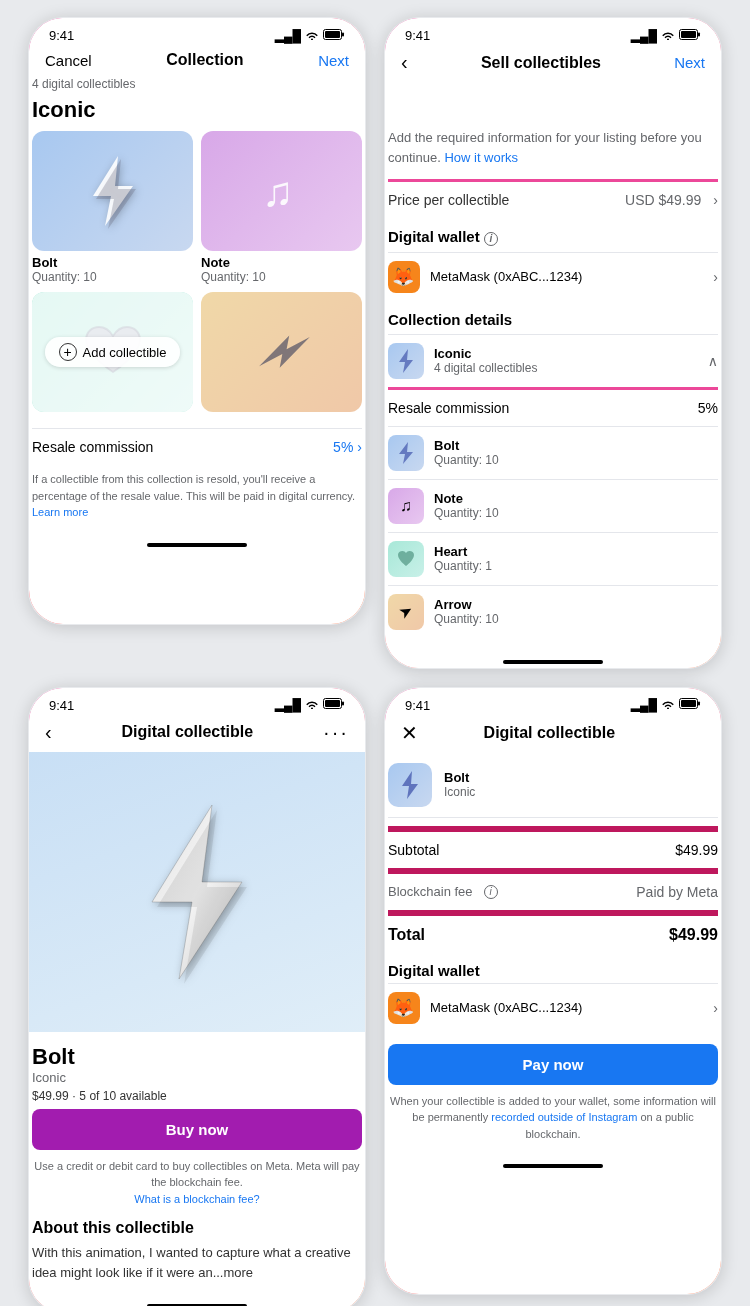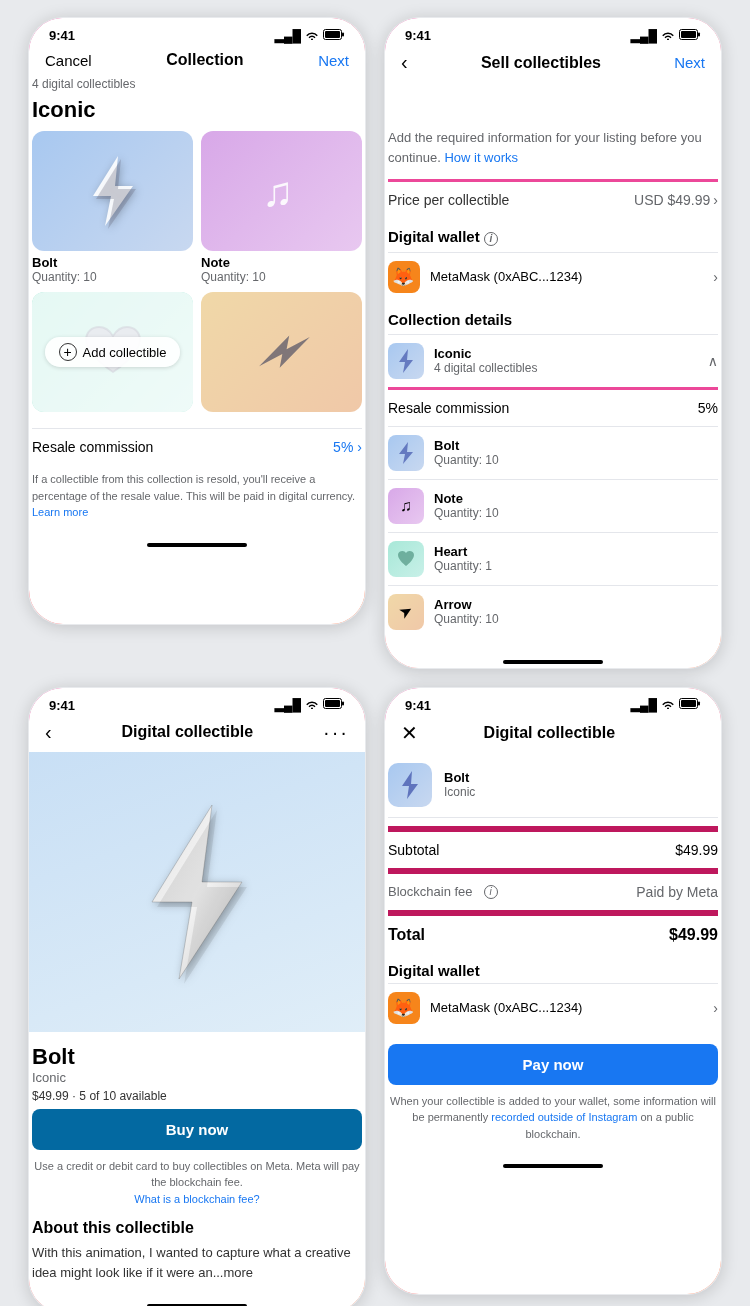--- a/index.html
+++ b/index.html
@@ -40,21 +40,21 @@
       background: #fff;
       height: 100%;
     }
     
     .status-bar {
       display: flex;
       justify-content: space-between;
       align-items: center;
       padding: 10px 20px 4px;
       font-size: 13px;
-      font-weight: 700;
+      font-weight: 400;
     }
     .status-icons {
       display: flex;
       align-items: center;
       gap: 4px;
       font-size: 12px;
     }
     
     .nav-bar {
       display: flex;
@@ -180,21 +180,21 @@
     .sell-subtitle a { color: #1877f2; text-decoration: none; }
     .form-row {
       display: flex;
       justify-content: space-between;
       align-items: center;
       padding: 10px 0;
       border-top: 3px solid #ec4899;
       font-size: 14px;
     }
     .form-row .label { font-size: 14px; color: #333; }
-    .form-row .value { color: #65676b; font-size: 14px; display: flex; align-items: center; gap: 3px; }
+    .form-row .value { color: #65676b; font-size: 14px; display: flex; align-items: center; gap: 12px; }
     .section-heading {
       font-weight: 700;
       font-size: 15px;
       padding: 10px 0 6px;
     }
     .wallet-row {
       display: flex;
       align-items: center;
       justify-content: space-between;
       padding: 8px 0;
@@ -264,21 +264,21 @@
       margin-top: 12px;
     }
     .item-collection-name { color: #65676b; font-size: 13px; margin-bottom: 4px; }
     .item-price-row {
       font-size: 12px;
       color: #333;
       margin-bottom: 6px;
     }
     .buy-now-btn {
       width: 100%;
-      background: #0369a1;
+      background: #a21caf;
       color: #fff;
       border: none;
       border-radius: 8px;
       padding: 12px;
       font-size: 15px;
       font-weight: 600;
       cursor: pointer;
       margin-bottom: 8px;
     }
     .buy-note {

